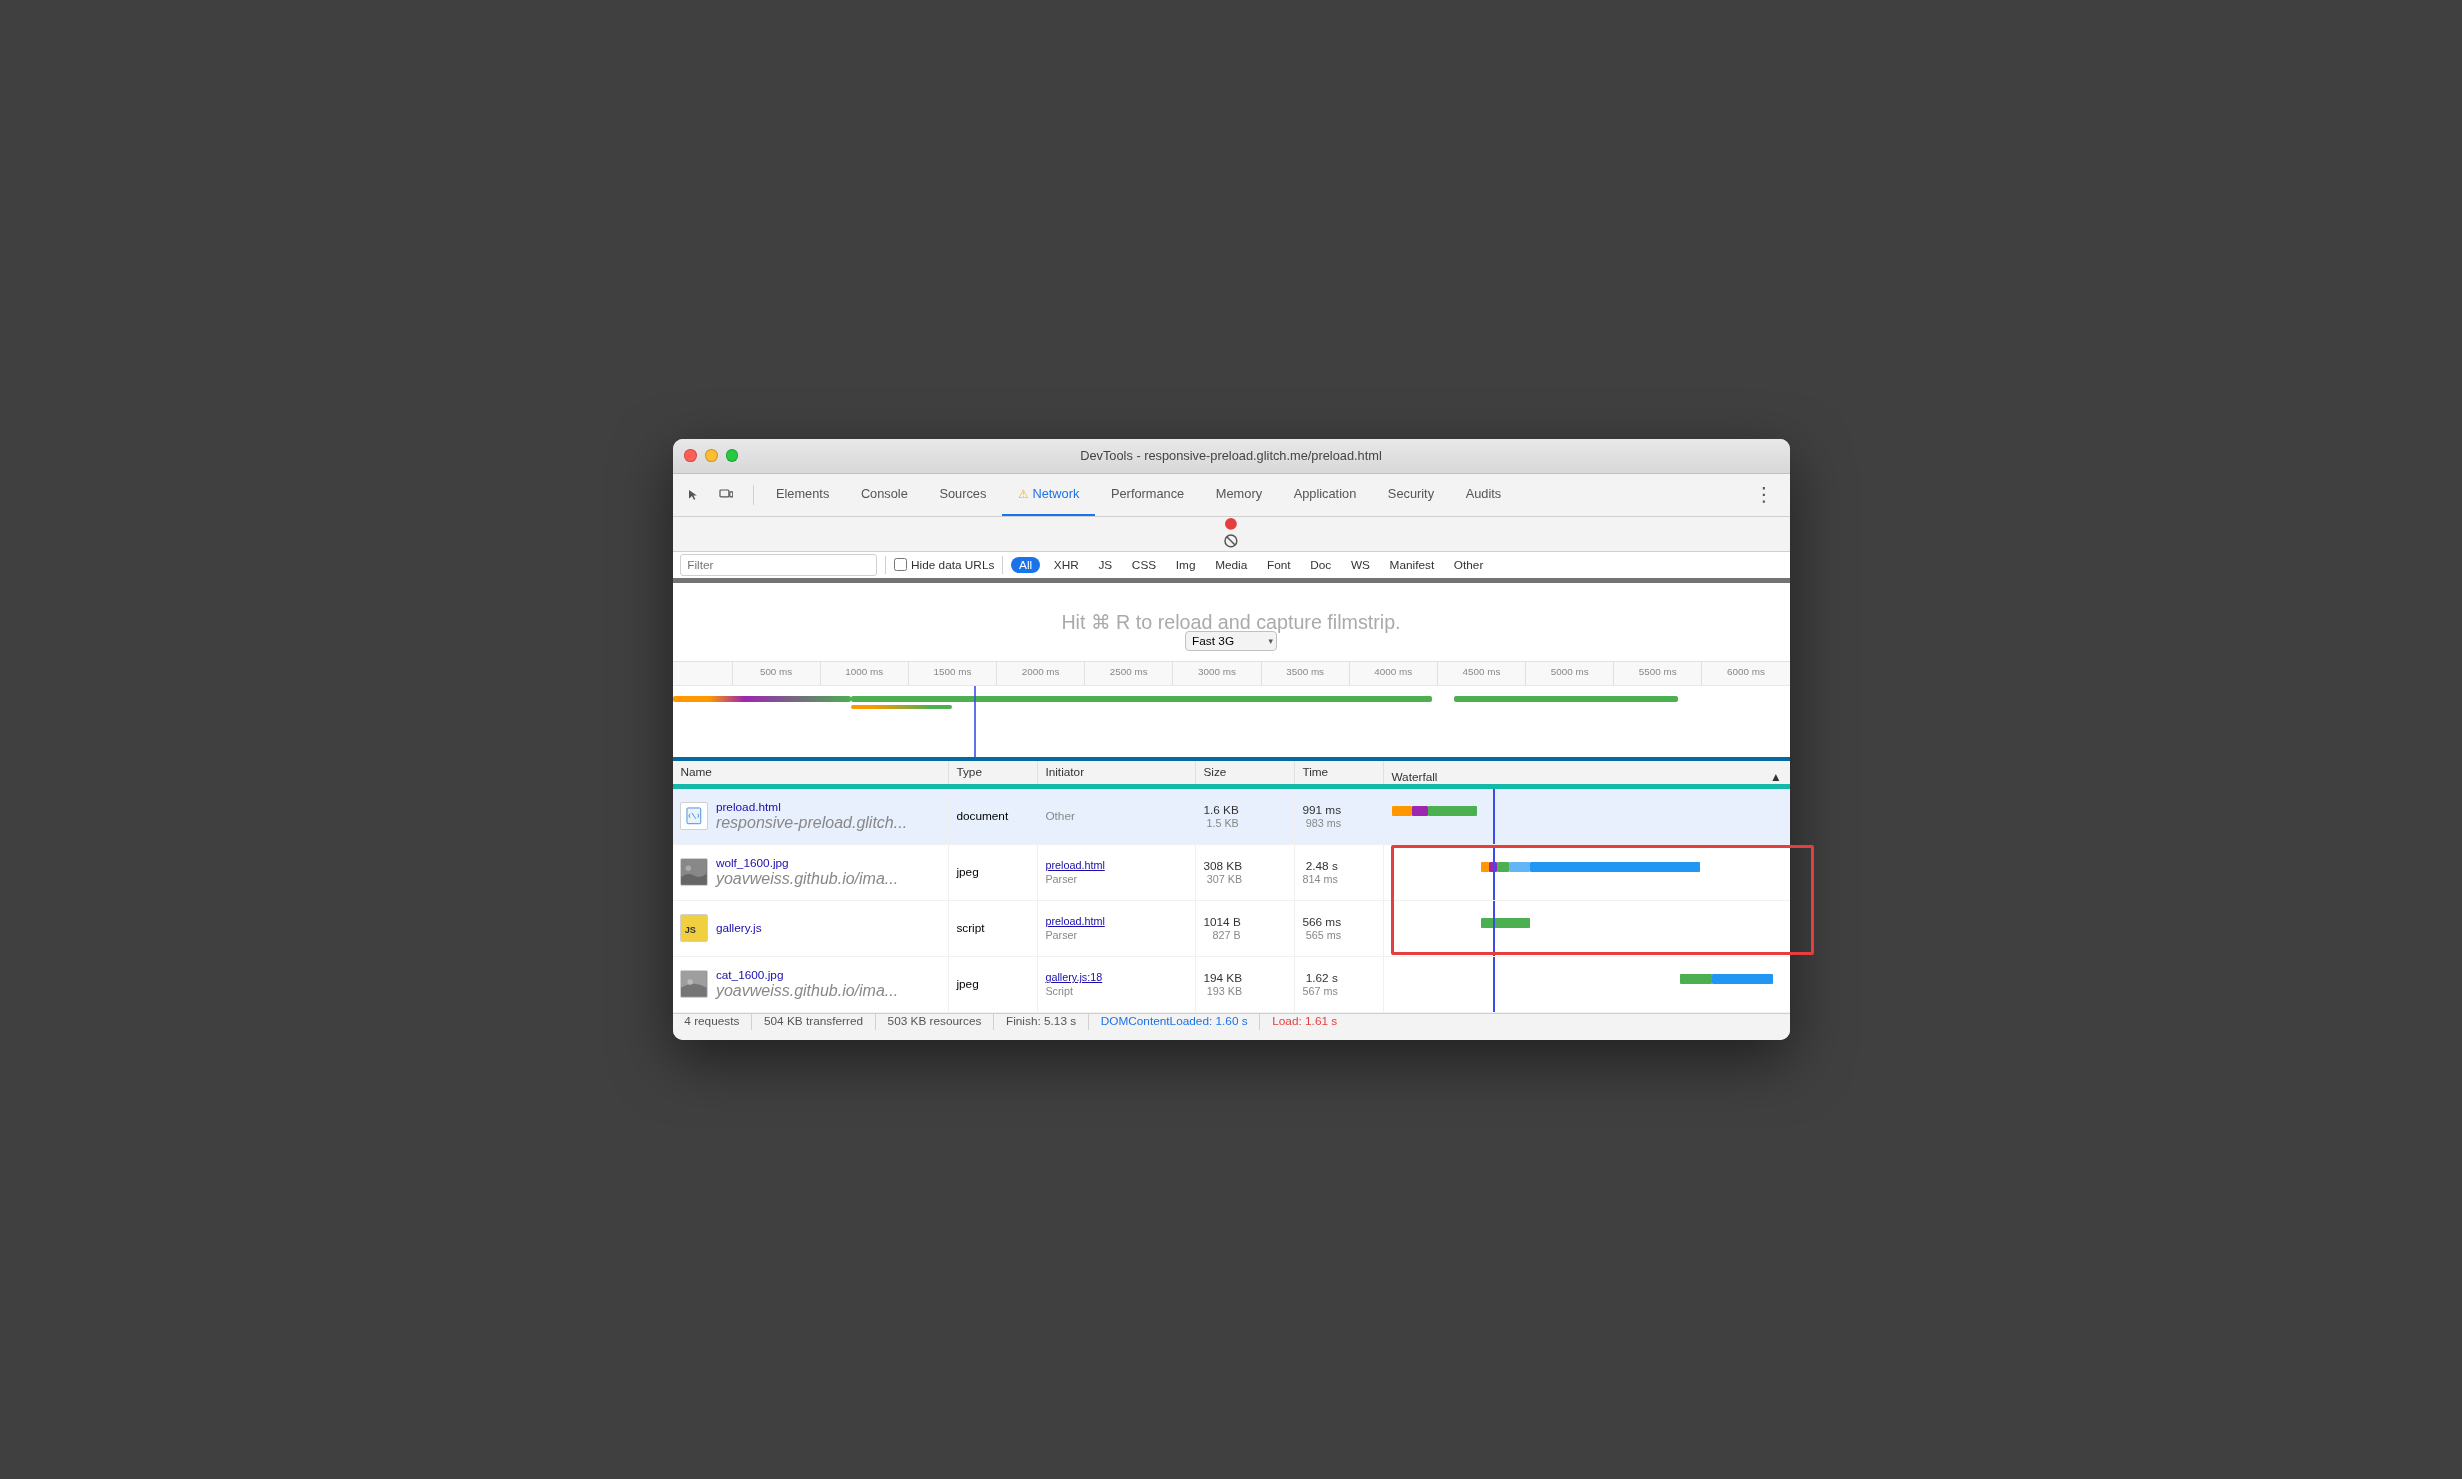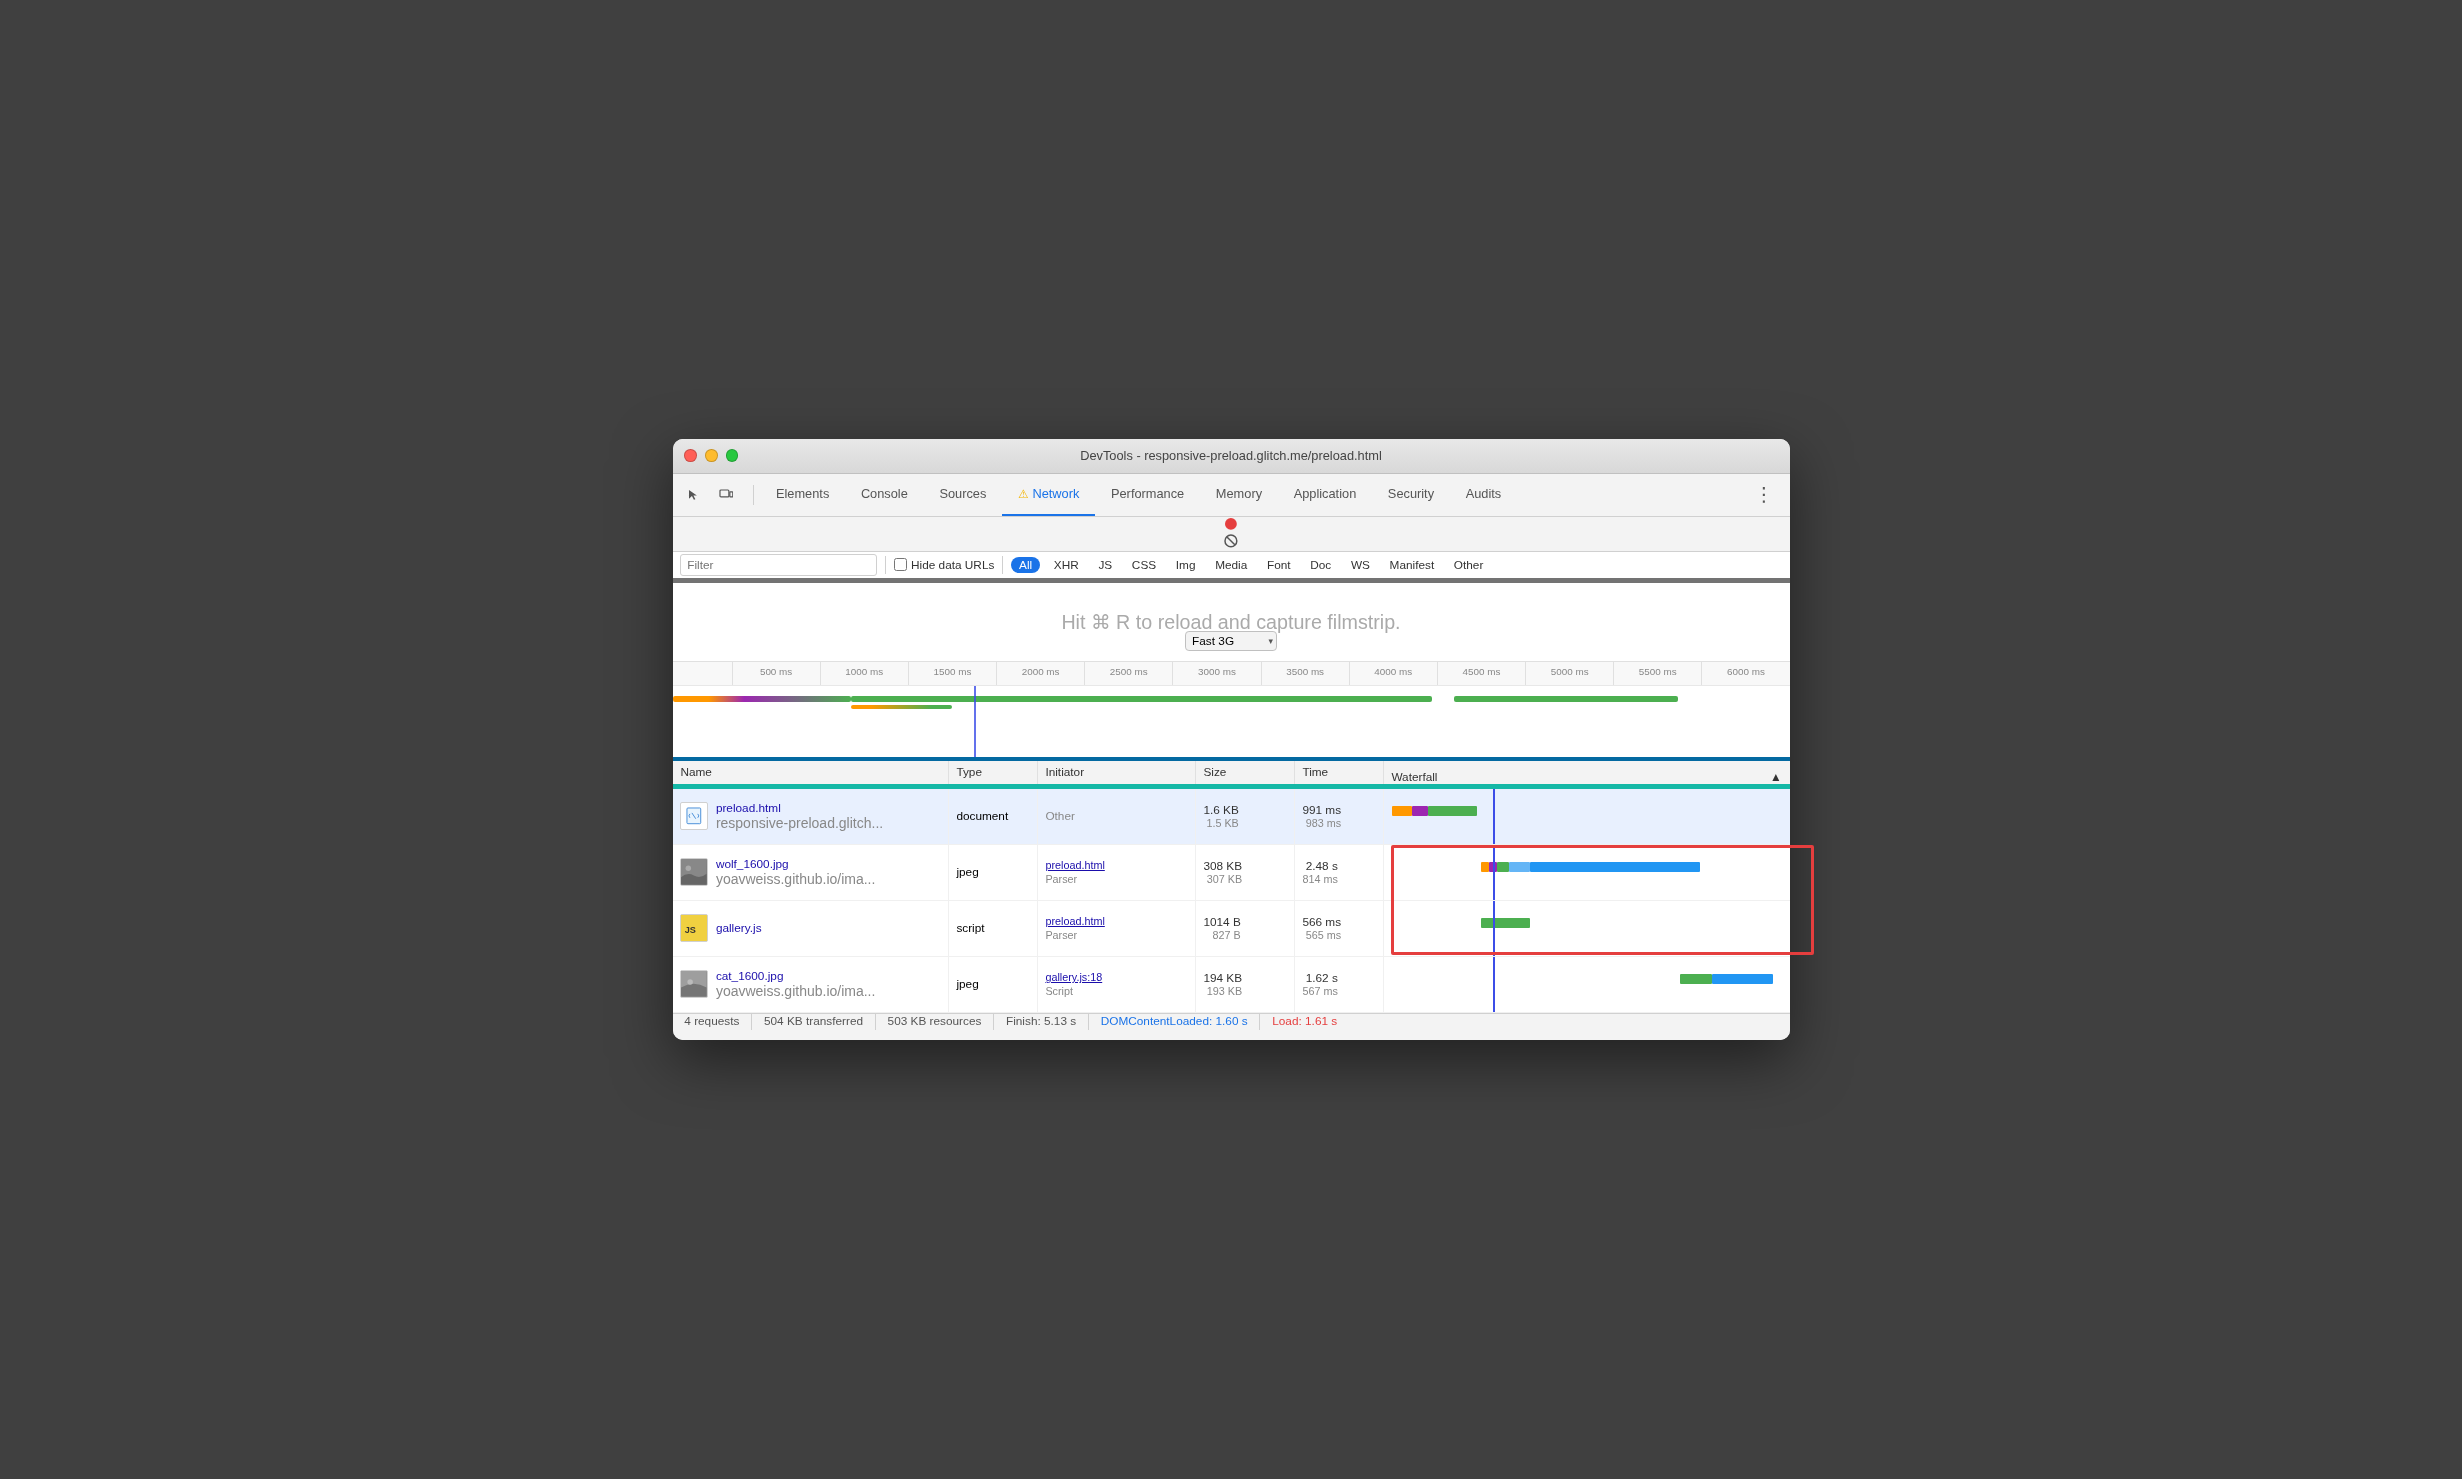--- a/index.html
+++ b/index.html
@@ -349,21 +349,22 @@
     .file-name-block {
       display: flex;
       flex-direction: column;
     }
     .file-name {
       color: #1a0dab;
       font-size: 11.8px;
     }
     .file-url {
       color: #888;
-      font-size: 14px;
+      font-size: 16px;
+      font-style: italic;
     }
     .size-block, .time-block {
       display: flex;
       flex-direction: column;
       align-items: flex-end;
     }
     .size-main, .time-main {
       font-size: 11.8px;
       color: #333;
     }

